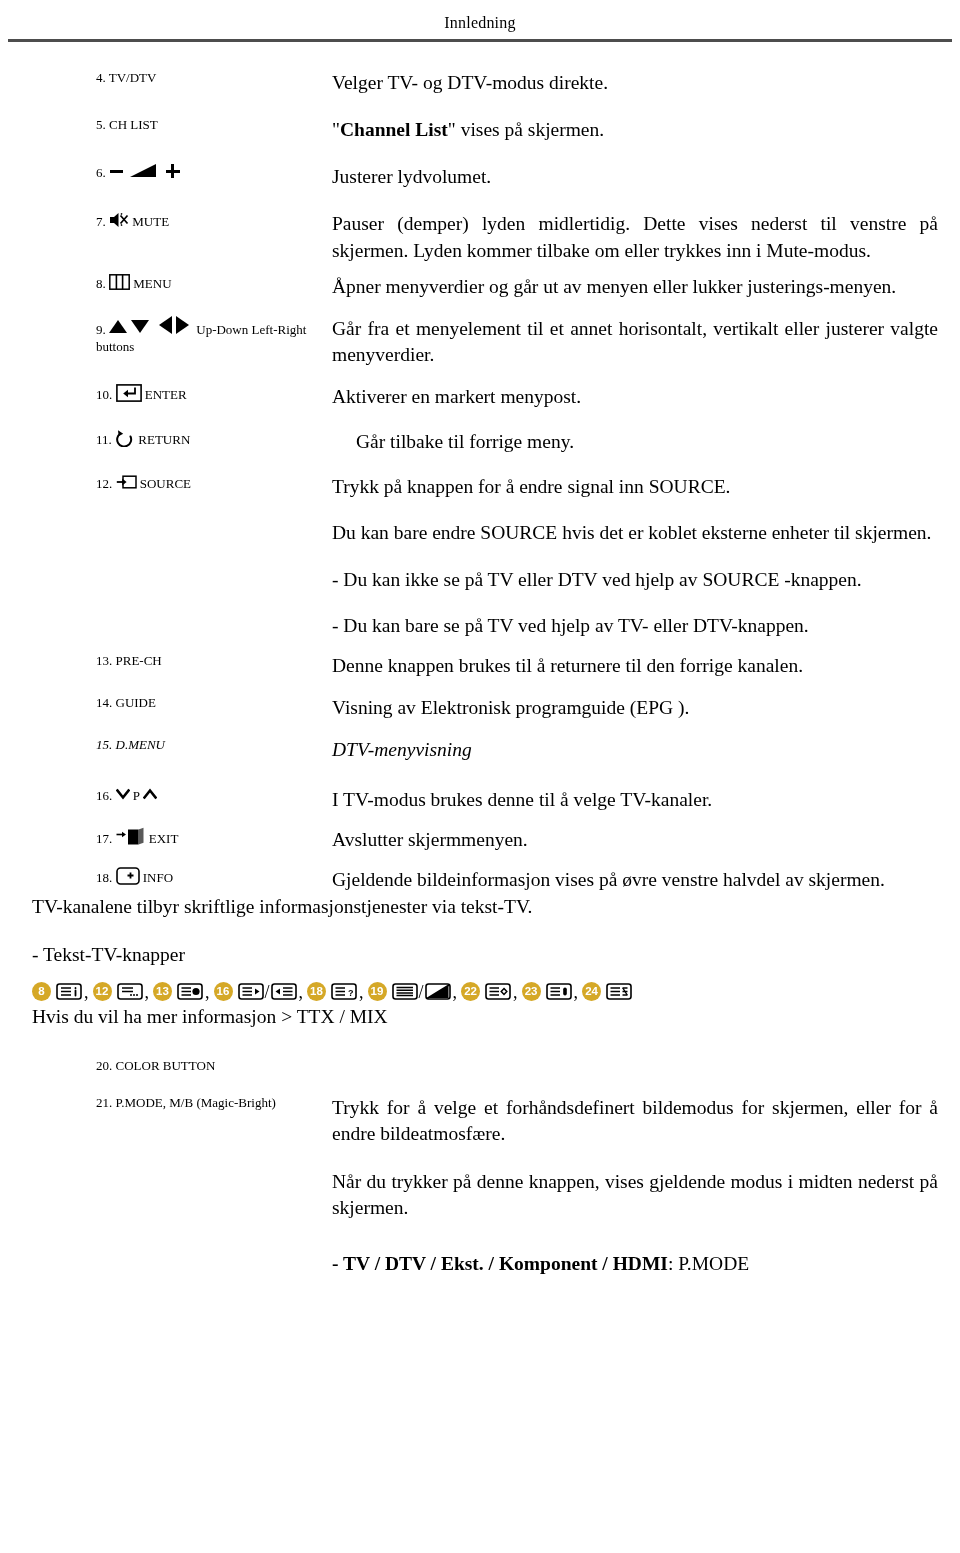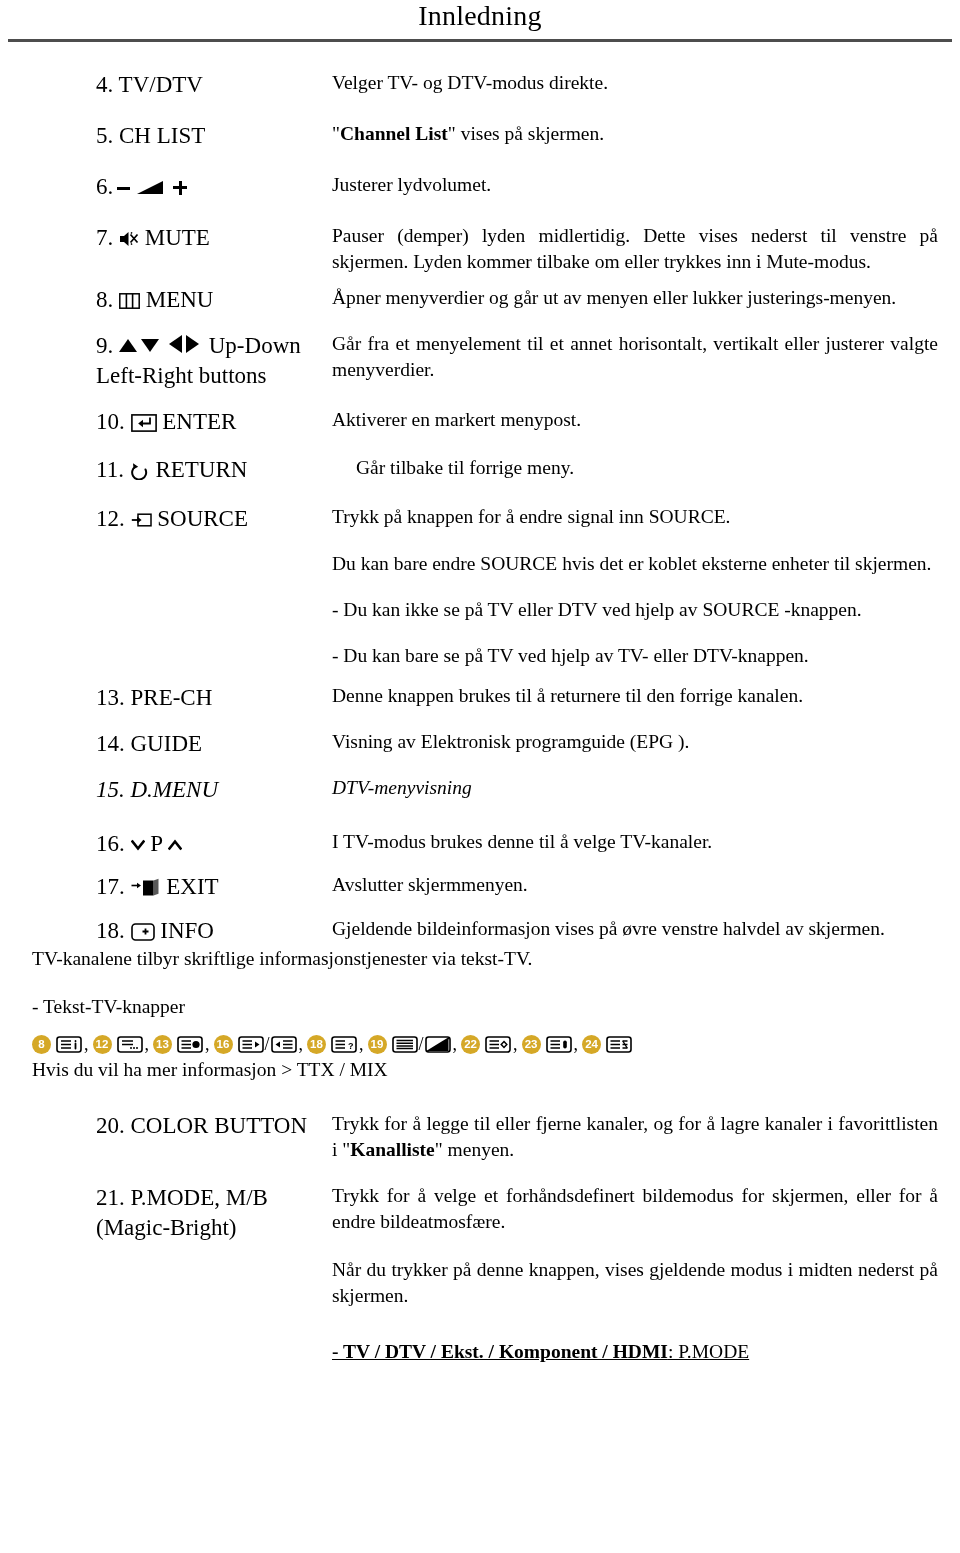--- a/index.html
+++ b/index.html
@@ -17,22 +17,22 @@
   }
   .page {
     position: relative;
     width: 960px;
     height: 1553px;
     box-sizing: border-box;
   }
   
   .header {
     text-align: center;
-    font-size: 28px;
-    padding-top: 0;
+    font-size: 16px;
+    padding-top: 14px;
     letter-spacing: 0.2px;
   }
   .header-rule {
     margin: 7px 8px 0 8px;
     height: 3px;
     background: #4d4d4d;
   }
   
   .content {
     padding: 28px 22px 0 22px;
@@ -40,21 +40,21 @@
   .row {
     display: flex;
     align-items: flex-start;
     width: 100%;
   }
   .col-left {
     width: 300px;
     flex: 0 0 300px;
     padding-left: 74px;
     box-sizing: border-box;
-    font-size: 23px;
+    font-size: 13px;
     line-height: 1.30;
   }
   .col-right {
     flex: 1 1 auto;
     padding-left: 10px;
     box-sizing: border-box;
     font-size: 19.5px;
     line-height: 1.34;
   }
   .col-right p {
@@ -471,31 +471,28 @@
 
         <p class="ttx-note justify" style="margin-bottom:0;">Hvis du vil ha mer informasjon &gt; TTX / MIX</p>
       </div>
     </div>
 
     <div class="row entry" style="margin-top:28px; margin-bottom:20px;">
       <div class="col-left">
         <span class="lbl"><span>20.</span>
         <span>COLOR BUTTON</span></span>
       </div>
-      <div class="col-right">
-        <p class="justify" style="margin-bottom:0;">Trykk for å legge til eller fjerne kanaler, og for å lagre kanaler i favorittlisten i "<b>Kanalliste</b>" menyen.</p>
-      </div>
     </div>
 
     <div class="row entry" style="margin-bottom:0;">
       <div class="col-left">
         <span class="lbl-wrap"><span>21.</span>
         <span>P.MODE, M/B (Magic-Bright)</span></span>
       </div>
       <div class="col-right">
         <p class="justify" style="margin-bottom:22px;">Trykk for å velge et forhåndsdefinert bildemodus for skjermen, eller for å endre bildeatmosfære.</p>
         <p class="justify" style="margin-bottom:30px;">Når du trykker på denne knappen, vises gjeldende modus i midten nederst på skjermen.</p>
-        <p class="justify" style="margin-bottom:8px;text-decoration:underline;"><b>- TV / DTV / Ekst. / Komponent / HDMI</b>: P.MODE</p>
+        <p class="justify" style="margin-bottom:8px;"><b>- TV / DTV / Ekst. / Komponent / HDMI</b>: P.MODE</p>
       </div>
     </div>
 
   </div>
 </div>
 
 </body></html>

